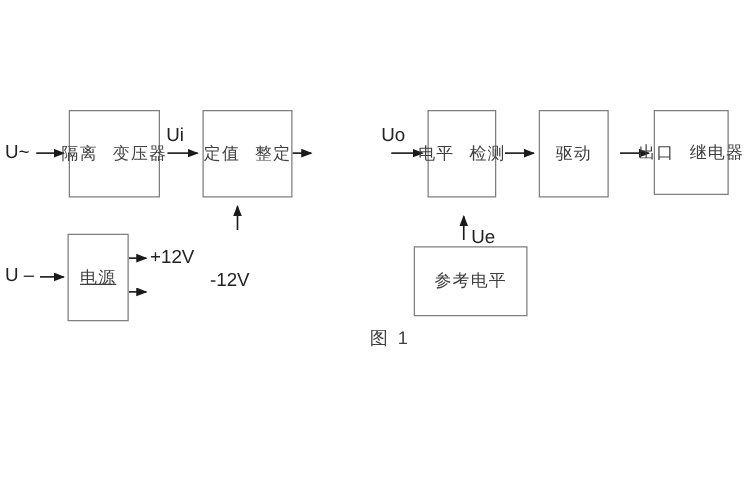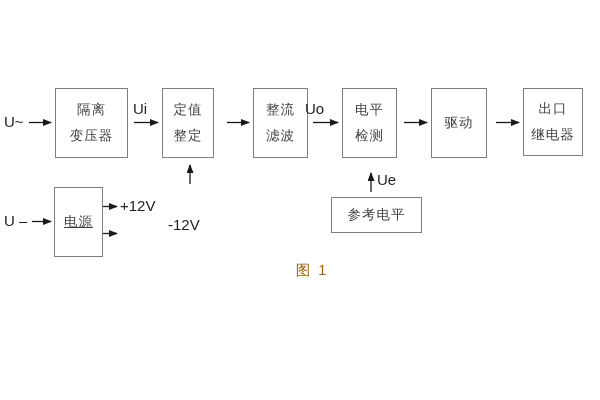--- a/index.html
+++ b/index.html
@@ -3,31 +3,31 @@
 <meta charset="utf-8">
 <style>
   html,body{margin:0;padding:0;background:#ffffff;}
   .canvas{
     position:relative;width:600px;height:400px;background:#ffffff;overflow:hidden;
     font-family:"Liberation Sans","DejaVu Sans",sans-serif;
   }
   .arrows{position:absolute;left:0;top:0;width:600px;height:400px;}
   .box{
     position:absolute;box-sizing:border-box;border:1px solid #7e7e7e;background:#ffffff;
-    display:flex;flex-direction:column;align-items:center;justify-content:center;
+    display:flex;flex-direction:row;align-items:center;justify-content:center;
     gap:12px;color:#3f3f3f;font-size:13.5px;line-height:14px;letter-spacing:1px;
   }
   .box span{white-space:nowrap;}
   .lbl{
     position:absolute;color:#222222;font-size:15px;line-height:16px;white-space:nowrap;
   }
   .sig{font-size:15px;}
   .caption{
     position:absolute;left:288px;top:261px;width:48px;text-align:center;
-    color:#a16207;font-size:14.5px;letter-spacing:2px;white-space:nowrap;
+    color:#404040;font-size:14.5px;letter-spacing:2px;white-space:nowrap;
   }
 </style>
 </head>
 <body>
 
 <div class="canvas">
 
   <svg class="arrows" viewBox="0 0 600 400" aria-hidden="true">
     <defs>
       <marker id="ah" markerUnits="userSpaceOnUse" markerWidth="9" markerHeight="8" refX="8" refY="3.5" orient="auto">
@@ -44,50 +44,46 @@
     <line x1="103" y1="206.5" x2="117" y2="206.5" stroke="#1a1a1a" stroke-width="1.3" marker-end="url(#ah)"></line>
     <line x1="103" y1="233.5" x2="117" y2="233.5" stroke="#1a1a1a" stroke-width="1.3" marker-end="url(#ah)"></line>
     <line x1="190" y1="184" x2="190" y2="165" stroke="#1a1a1a" stroke-width="1.3" marker-end="url(#ah)"></line>
     <line x1="371" y1="192" x2="371" y2="173" stroke="#1a1a1a" stroke-width="1.3" marker-end="url(#ah)"></line>
   </svg>
 
   <div class="box" style="left:55px;top:88px;width:73px;height:70px;">
     <span>隔离</span>
     <span>变压器</span>
   </div>
-  <div class="box" style="left:162px;top:88px;width:52px;height:70px;">
+  <div class="box" style="left:162px;top:88px;width:72px;height:70px;">
     <span>定值</span>
     <span>整定</span>
-  </div>
-  <div class="box" style="left:253px;top:88px;width:55px;height:70px;">
-    <span>整流</span>
-    <span>滤波</span>
   </div>
   <div class="box" style="left:431px;top:88px;width:56px;height:70px;">
     <span>驱动</span>
   </div>
   <div class="box" style="left:342px;top:88px;width:55px;height:70px;">
     <span>电平</span>
     <span>检测</span>
   </div>
   <div class="box" style="left:523px;top:88px;width:60px;height:68px;">
     <span>出口</span>
     <span>继电器</span>
   </div>
 
   <div class="box" style="left:54px;top:187px;width:49px;height:70px;text-decoration:underline;">
     <span>电源</span>
   </div>
-  <div class="box" style="left:331px;top:197px;width:91px;height:36px;">
+  <div class="box" style="left:331px;top:197px;width:91px;height:56px;">
     <span>参考电平</span>
   </div>
 
   <div class="lbl" style="left:4px;top:114px;">U~</div>
   <div class="lbl" style="left:4px;top:213px;">U –</div>
   <div class="lbl sig" style="left:133px;top:101px;">Ui</div>
   <div class="lbl sig" style="left:305px;top:101px;">Uo</div>
-  <div class="lbl sig" style="left:377px;top:172px;">Ue</div>
+  <div class="lbl sig" style="left:377px;top:182px;">Ue</div>
   <div class="lbl" style="left:120px;top:198px;">+12V</div>
   <div class="lbl" style="left:120px;top:217px;margin-left:48px;">-12V</div>
 
   <div class="caption">图 1</div>
 
 </div>
 
 </body></html>

